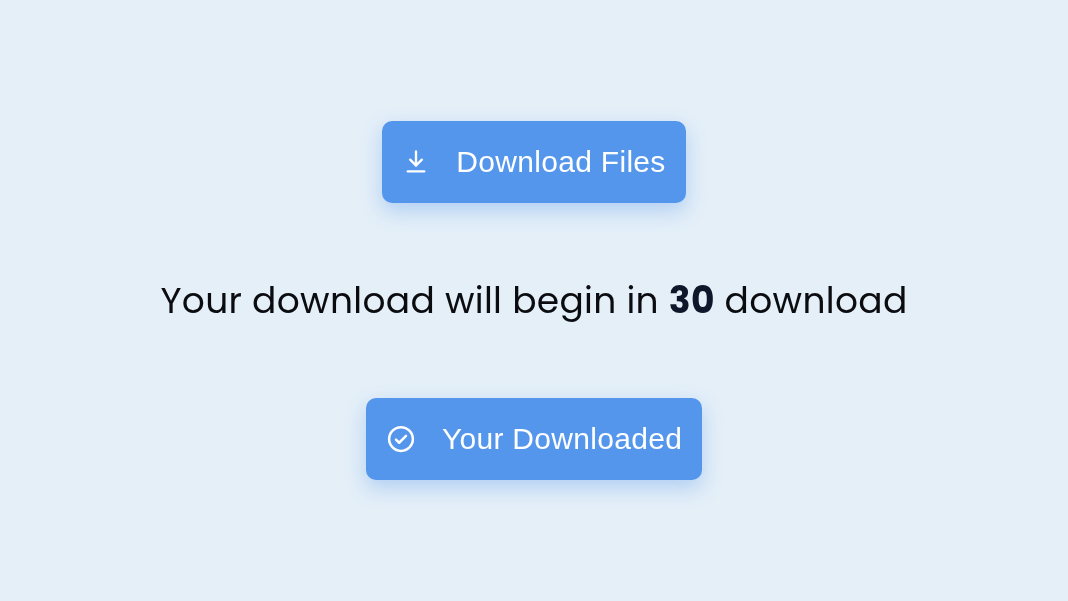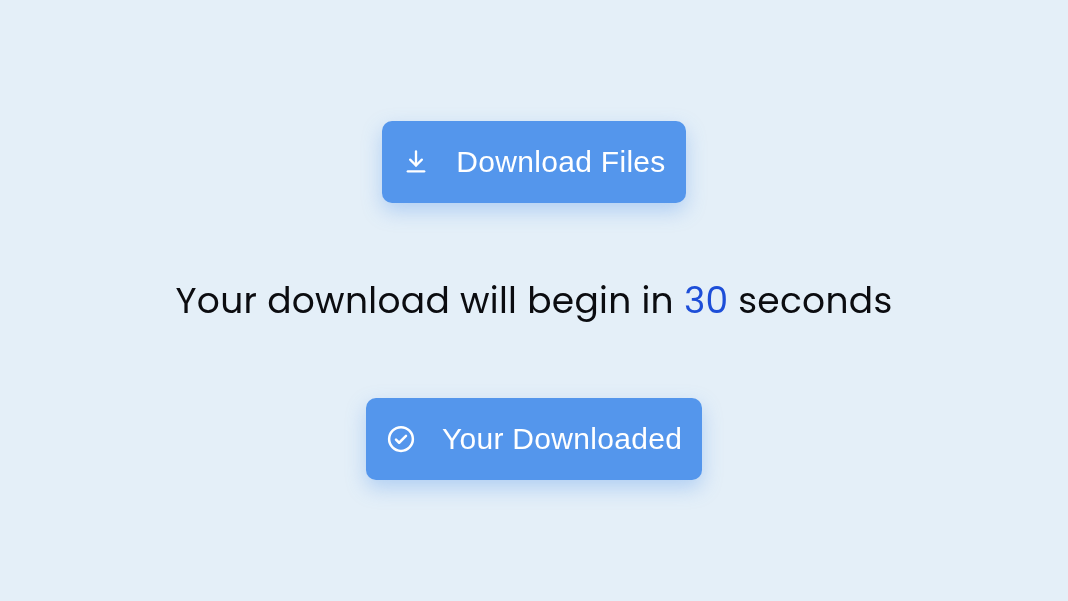--- a/index.html
+++ b/index.html
@@ -38,40 +38,40 @@
       align-items: center;
       justify-content: center;
     }
     .status-text {
       font-size: 36px;
       color: #0b0c10;
       font-weight: 400;
       letter-spacing: 0.3px;
     }
     .status-text .seconds {
-      color: #1d4ed8;
-      font-weight: 400;
+      color: #0f172a;
+      font-weight: 700;
     }
   </style>
 </head>
 <body>
 
 <button class="btn">
   <span class="icon">
     <svg width="28" height="28" viewBox="0 0 24 24" fill="none" stroke="#ffffff" stroke-width="2" stroke-linecap="round" stroke-linejoin="round">
       <path d="M12 3v12"></path>
       <path d="M7 10l5 5 5-5"></path>
       <path d="M5 20h14"></path>
     </svg>
   </span>
   <span>Download Files</span>
 </button>
 
 <p class="status-text">
-  <span>Your download will begin in </span><span class="seconds">30</span><span> seconds</span>
+  <span>Your download will begin in </span><span class="seconds">30</span><span> download</span>
 </p>
 
 <button class="btn">
   <span class="icon">
     <svg width="30" height="30" viewBox="0 0 24 24" fill="none" stroke="#ffffff" stroke-width="2" stroke-linecap="round" stroke-linejoin="round">
       <circle cx="12" cy="12" r="9.5"></circle>
       <path d="M8 12.5l2.5 2.5L16 9.5"></path>
     </svg>
   </span>
   <span>Your Downloaded</span>

